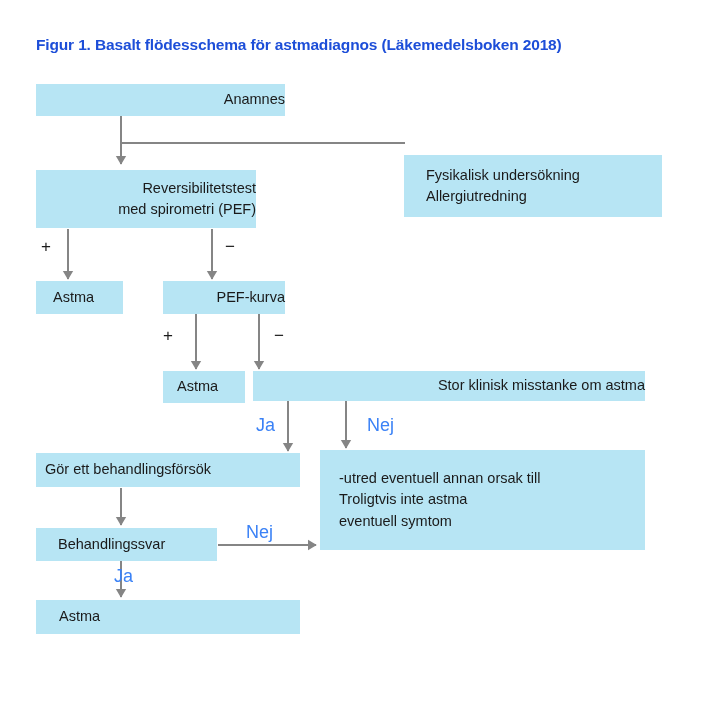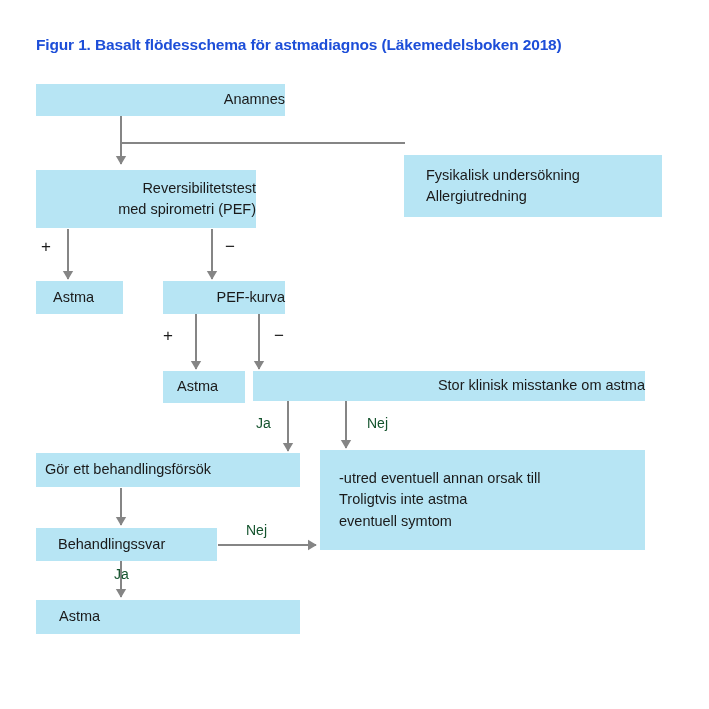--- a/index.html
+++ b/index.html
@@ -49,22 +49,22 @@
   .node.left {
     align-items: flex-start;
     text-align: left;
     padding-left: 22px;
   }
   .node .line {
     white-space: nowrap;
   }
   .edge-label {
     position: absolute;
-    font-size: 14px;
-    color: #14532d;
+    font-size: 18px;
+    color: #3b82f6;
     white-space: nowrap;
     line-height: 1;
   }
   .sign {
     position: absolute;
     font-size: 17px;
     color: #1a1a1a;
     line-height: 1;
     white-space: nowrap;
   }

